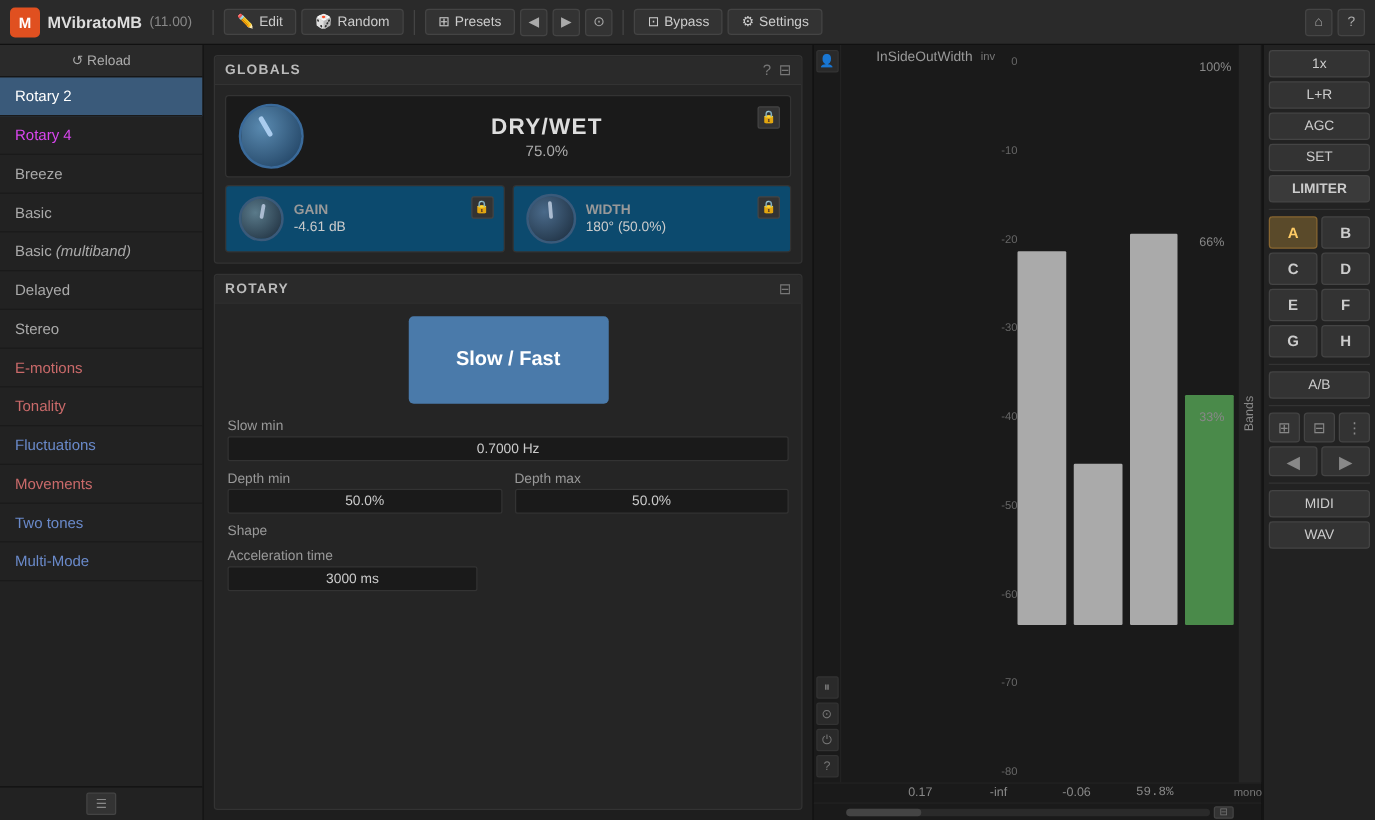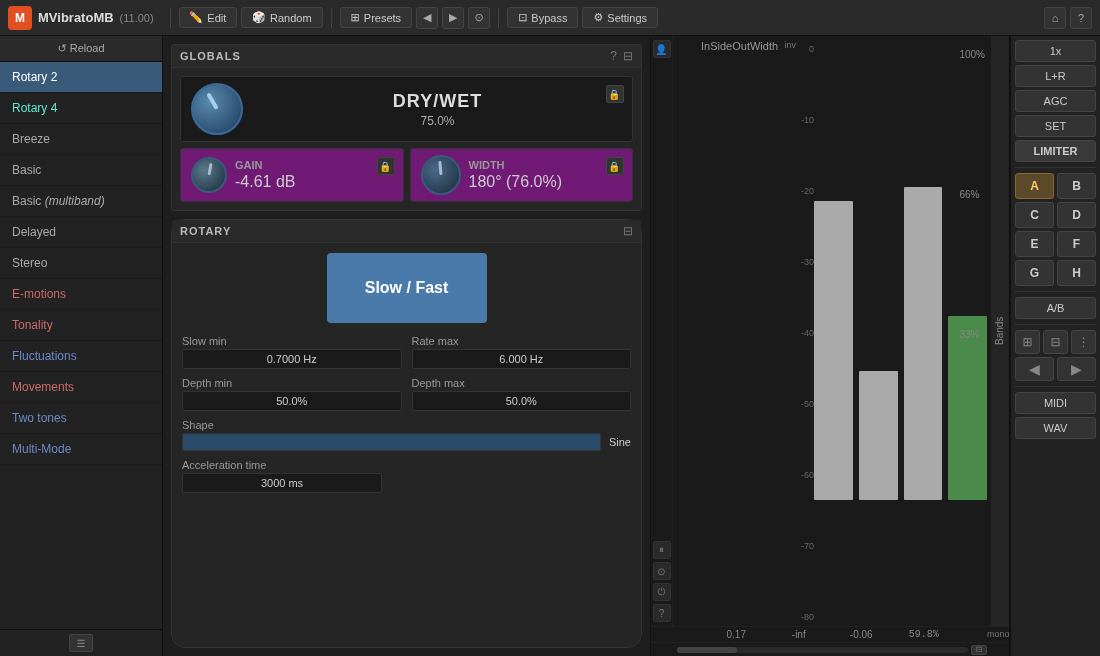--- a/index.html
+++ b/index.html
@@ -89,21 +89,21 @@
       padding: 8px 12px;
       cursor: pointer;
       border-bottom: 1px solid #1a1a1a;
       font-size: 12px;
       color: #aaa;
     }
     .sidebar-item.active {
       background: #3a5a7a;
       color: #fff;
     }
-    .sidebar-item.highlight { color: #5eead4; }
+    .sidebar-item.highlight { color: #d946ef; }
     .sidebar-item.highlight2 { color: #ca6a6a; }
     .sidebar-item.highlight3 { color: #6a8aca; }
     .sidebar-bottom {
       margin-top: auto;
       padding: 4px;
       border-top: 1px solid #111;
       display: flex; align-items: center; justify-content: center;
     }
     .sidebar-bottom-btn {
       width: 24px; height: 18px;
@@ -200,21 +200,21 @@
       cursor: pointer; color: #888; font-size: 10px;
     }
 
     
     .gain-width-row {
       display: flex;
       gap: 6px;
     }
     .gain-block, .width-block {
       flex: 1;
-      background: #701a75;
+      background: #0c4a6e;
       border: 1px solid #333;
       border-radius: 3px;
       padding: 6px 10px;
       display: flex; align-items: center; gap: 8px;
       position: relative;
     }
     .knob-small {
       width: 36px; height: 36px;
       background: radial-gradient(circle at 35% 35%, #5a7a8a, #1a2a3a);
       border-radius: 50%;
@@ -245,28 +245,28 @@
       width: 3px; height: 14px;
       background: #aabbd0;
       position: absolute;
       top: 4px; left: 50%;
       transform: translateX(-50%) rotate(-5deg);
       transform-origin: bottom center;
       border-radius: 2px;
     }
     .param-block { flex: 1; }
     .param-label { font-size: 11px; color: #999; font-weight: bold; }
-    .param-value { font-size: 16px; color: #ccc; margin-top: 2px; }
+    .param-value { font-size: 11px; color: #ccc; margin-top: 2px; }
 
     
     .rotary-section {
       background: #252525;
       border: 1px solid #333;
       margin: 0 8px 8px 8px;
-      border-radius: 14px;
+      border-radius: 3px;
       flex: 1;
     }
 
     .rotary-content { padding: 10px; }
 
     .slow-fast-btn {
       display: flex; align-items: center; justify-content: center;
       width: 160px; height: 70px;
       background: #4a7aaa;
       border: none; border-radius: 4px;
@@ -514,21 +514,21 @@
             <div class="param-block">
               <div class="param-label">GAIN</div>
               <div class="param-value">-4.61 dB</div>
             </div>
             <div class="lock-btn">🔒</div>
           </div>
           <div class="width-block">
             <div class="knob-ring"></div>
             <div class="param-block">
               <div class="param-label">WIDTH</div>
-              <div class="param-value">180° (76.0%)</div>
+              <div class="param-value">180° (50.0%)</div>
             </div>
             <div class="lock-btn">🔒</div>
           </div>
         </div>
       </div>
     </div>
 
     <div class="rotary-section">
       <div class="section-header">
         <span class="section-title">ROTARY</span>
@@ -537,43 +537,35 @@
         </div>
       </div>
       <div class="rotary-content">
         <button class="slow-fast-btn">Slow / Fast</button>
 
         <div class="param-row">
           <div class="param-col">
             <div class="param-col-label">Slow min</div>
             <div class="param-col-input">0.7000 Hz</div>
           </div>
-          <div class="param-col">
-            <div class="param-col-label">Rate max</div>
-            <div class="param-col-input">6.000 Hz</div>
-          </div>
         </div>
 
         <div class="param-row">
           <div class="param-col">
             <div class="param-col-label">Depth min</div>
             <div class="param-col-input">50.0%</div>
           </div>
           <div class="param-col">
             <div class="param-col-label">Depth max</div>
             <div class="param-col-input">50.0%</div>
           </div>
         </div>
 
         <div class="shape-row">
           <div class="shape-label">Shape</div>
-          <div class="shape-row-inner">
-            <div class="shape-slider"></div>
-            <span class="shape-value">Sine</span>
-          </div>
         </div>
 
         <div class="shape-row accel-row">
           <div class="shape-label">Acceleration time</div>
           <div class="param-col-input">3000 ms</div>
         </div>
       </div>
     </div>
 
   </div>

